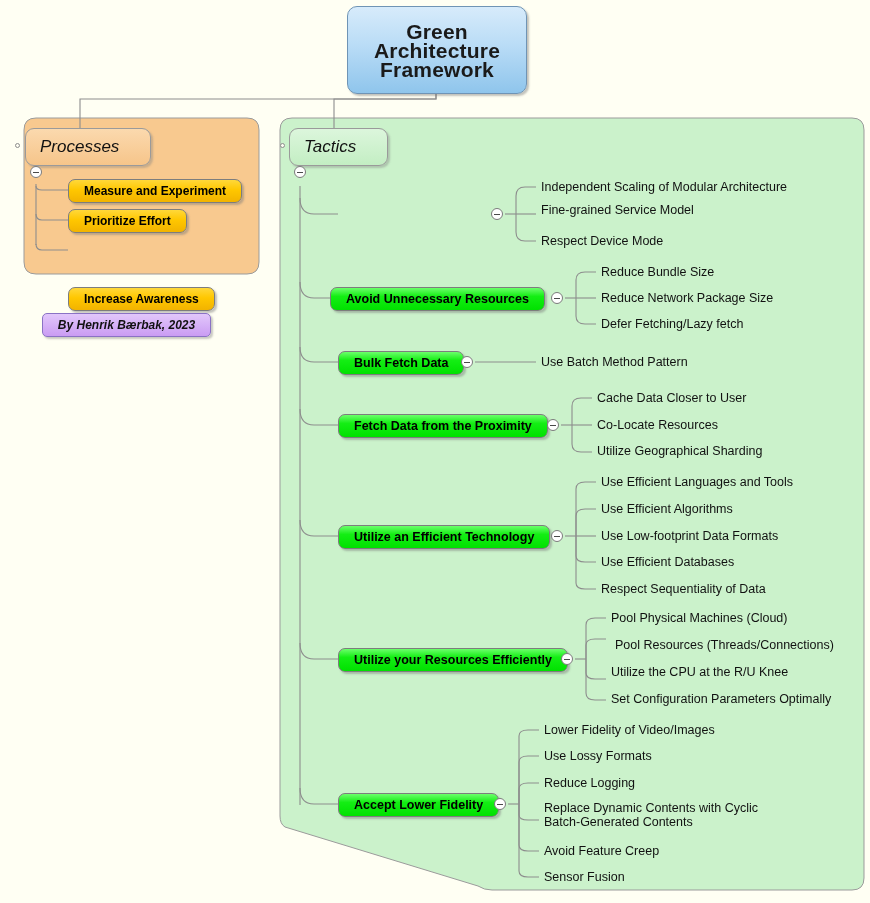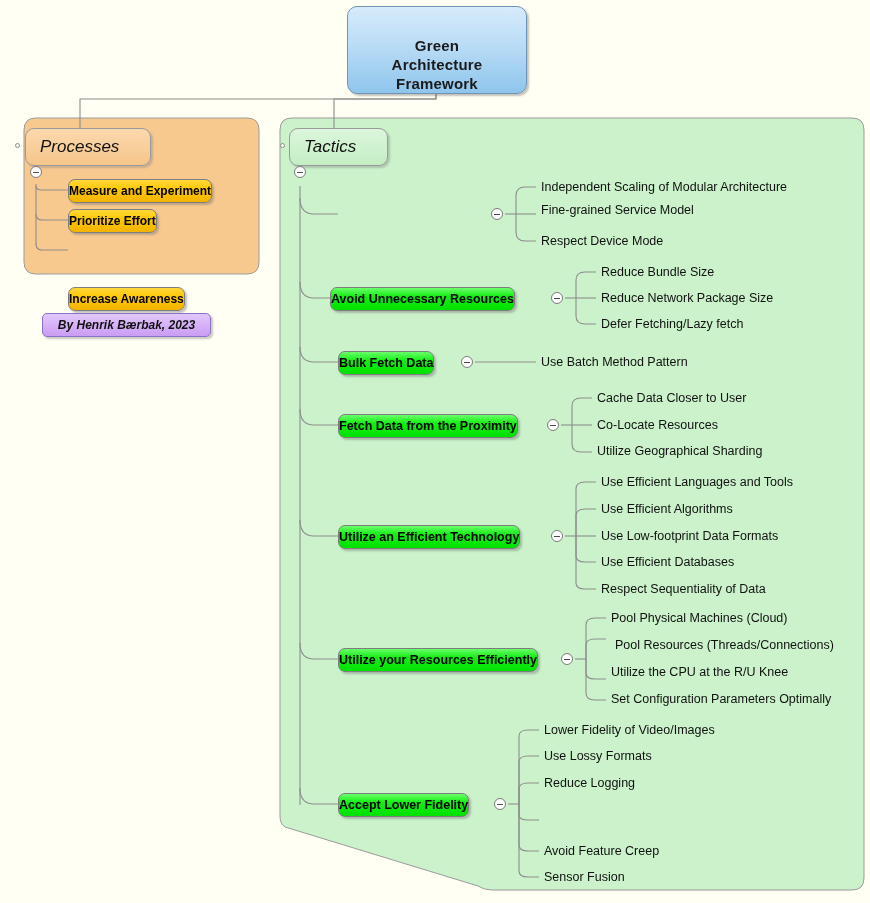--- a/index.html
+++ b/index.html
@@ -14,23 +14,23 @@
   svg.links{position:absolute;left:0;top:0;width:870px;height:903px;pointer-events:none;}
 
   
   .root-node{
     position:absolute;
     left:347px;top:6px;width:178px;height:86px;
     border:1px solid #6f94b5;
     border-radius:10px;
     background:linear-gradient(to bottom,#d7ebfb 0%,#b9dcf6 45%,#8fc5ec 100%);
     box-shadow:2px 2px 2px rgba(120,120,120,.45);
-    display:flex;align-items:flex-end;justify-content:center;
+    display:flex;align-items:center;justify-content:center;
     text-align:center;
-    font-weight:bold;font-size:15px;line-height:19px;color:#1a1a1a;
+    font-weight:bold;font-size:21px;line-height:19px;color:#1a1a1a;
     letter-spacing:.2px;
   }
 
   
   .branch-title{
     position:absolute;
     border:1px solid #9a9a9a;
     border-radius:9px;
     box-shadow:2px 2px 2px rgba(130,130,130,.4);
     display:flex;align-items:center;
@@ -50,21 +50,21 @@
   .pill{
     position:absolute;
     border:1px solid #7d7d7d;
     border-radius:7px;
     box-shadow:2px 2px 2px rgba(120,120,120,.45);
     display:flex;align-items:center;justify-content:center;
     font-weight:bold;color:#000;
     white-space:nowrap;
     height:22px;
     font-size:12.5px;
-    padding:0 0;
+    padding:0 15px;
   }
   .pill.green{
     background:linear-gradient(to bottom,#6bff6b 0%,#14ee14 38%,#00e100 100%);
   }
   .pill.yellow{
     background:linear-gradient(to bottom,#ffd83a 0%,#ffc700 45%,#f2b300 100%);
     font-size:12px;
   }
 
   
@@ -264,16 +264,18 @@
   <div class="leaf" style="left:611px;top:665px;">Utilize the CPU at the R/U Knee</div>
   <div class="leaf" style="left:611px;top:692px;">Set Configuration Parameters Optimally</div>
 
   <div class="pill green" style="left:338px;top:793px;">
     <span>Accept Lower Fidelity</span>
   </div>
   <div class="toggle" style="left:494px;top:798px;"></div>
   <div class="leaf" style="left:544px;top:723px;">Lower Fidelity of Video/Images</div>
   <div class="leaf" style="left:544px;top:749px;">Use Lossy Formats</div>
   <div class="leaf" style="left:544px;top:776px;">Reduce Logging</div>
+  <div class="leaf" style="left:544px;top:801px;">Replace Dynamic Contents with Cyclic
+Batch-Generated Contents</div>
   <div class="leaf" style="left:544px;top:844px;">Avoid Feature Creep</div>
   <div class="leaf" style="left:544px;top:870px;">Sensor Fusion</div>
 
 </div>
 
 </body></html>

